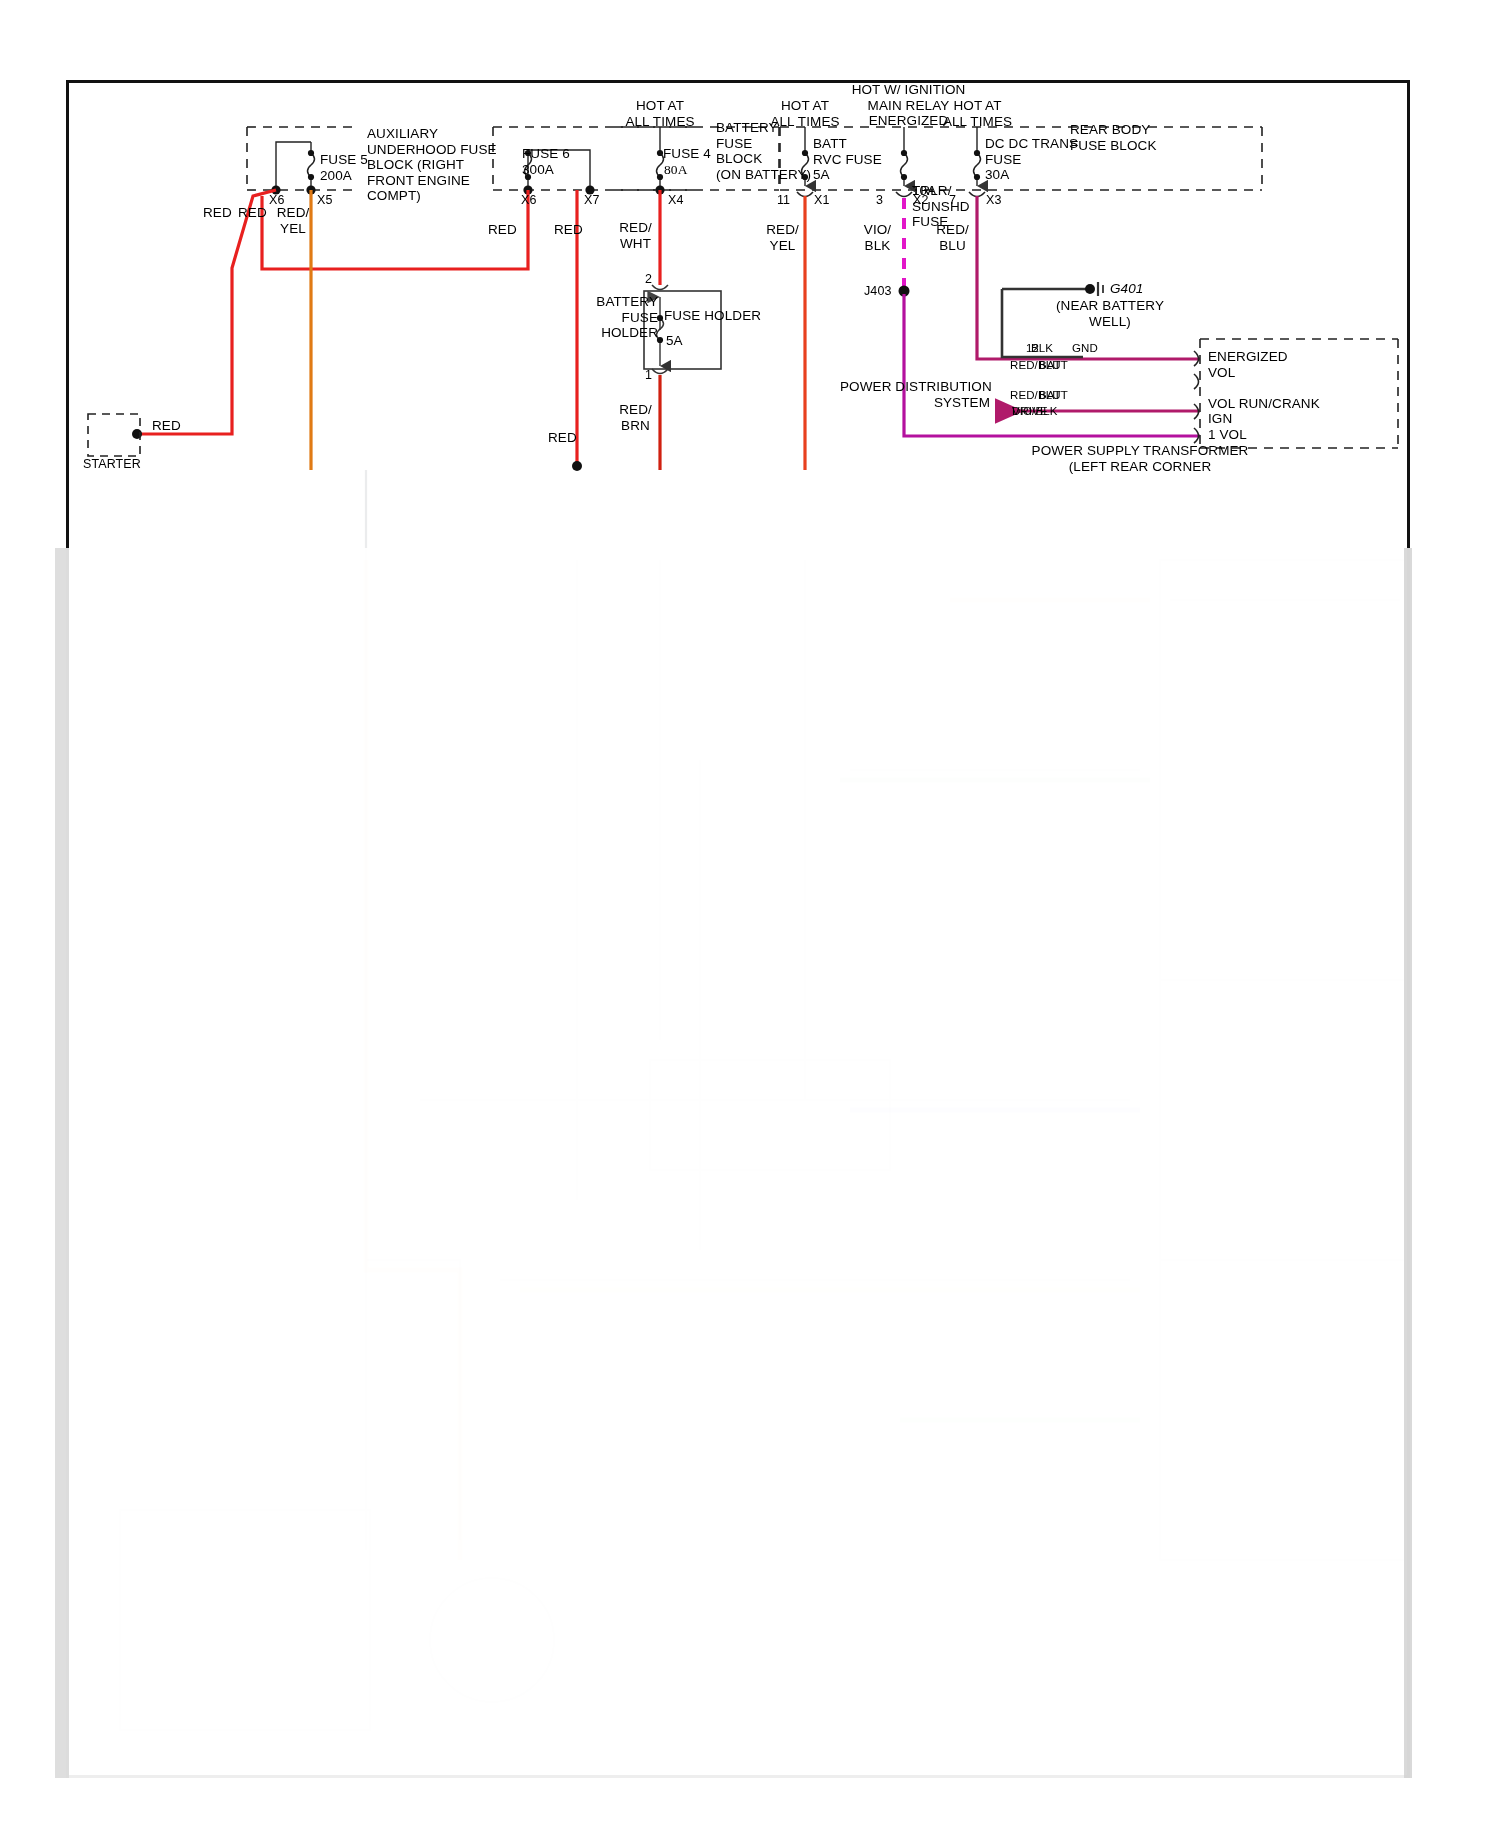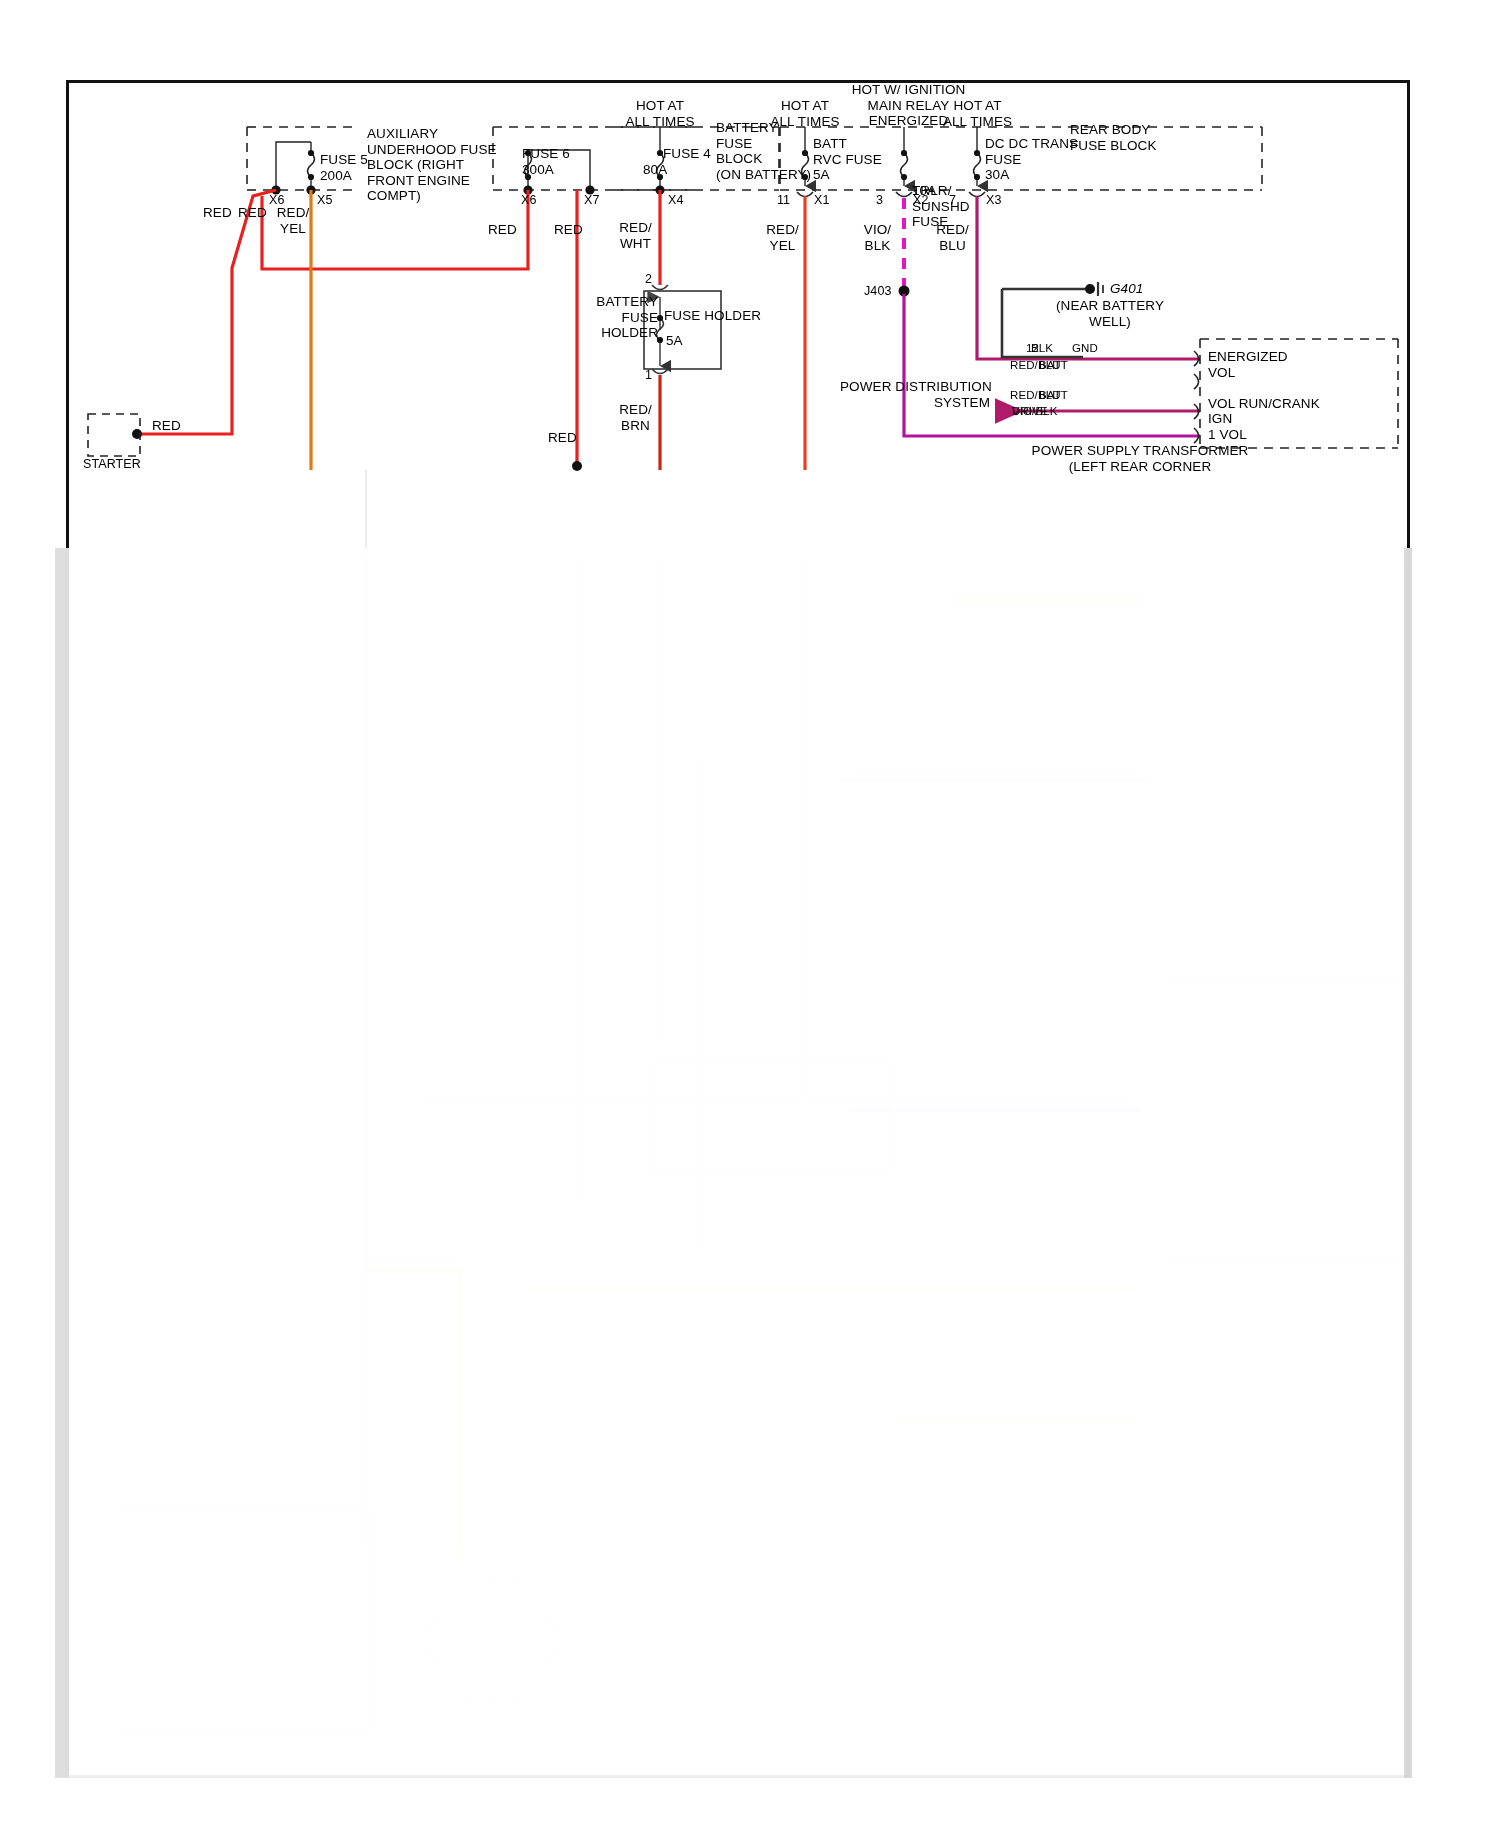--- a/index.html
+++ b/index.html
@@ -231,21 +231,21 @@
   <div class="lbl sm" style="left:521px;top:193px;">X6</div>
   <div class="lbl sm" style="left:584px;top:193px;">X7</div>
 
   <div class="lbl c" style="left:598px;top:98px;width:124px;">HOT AT
 ALL TIMES</div>
   <div class="lbl" style="left:716px;top:120px;width:100px;">BATTERY
 FUSE
 BLOCK
 (ON BATTERY)</div>
   <div class="lbl" style="left:663px;top:146px;">FUSE 4</div>
-  <div class="lbl" style="left:643px;top:162px;">80A</div>
+  <div class="lbl" style="left:664px;top:162px;font-family:Liberation Serif, serif;">80A</div>
   <div class="lbl sm" style="left:668px;top:193px;">X4</div>
 
   <div class="lbl c" style="left:745px;top:98px;width:120px;">HOT AT
 ALL TIMES</div>
   <div class="lbl c" style="left:841px;top:82px;width:135px;">HOT W/ IGNITION
 MAIN RELAY
 ENERGIZED</div>
   <div class="lbl c" style="left:925px;top:98px;width:105px;">HOT AT
 ALL TIMES</div>
   <div class="lbl" style="left:1070px;top:122px;width:110px;">REAR BODY

